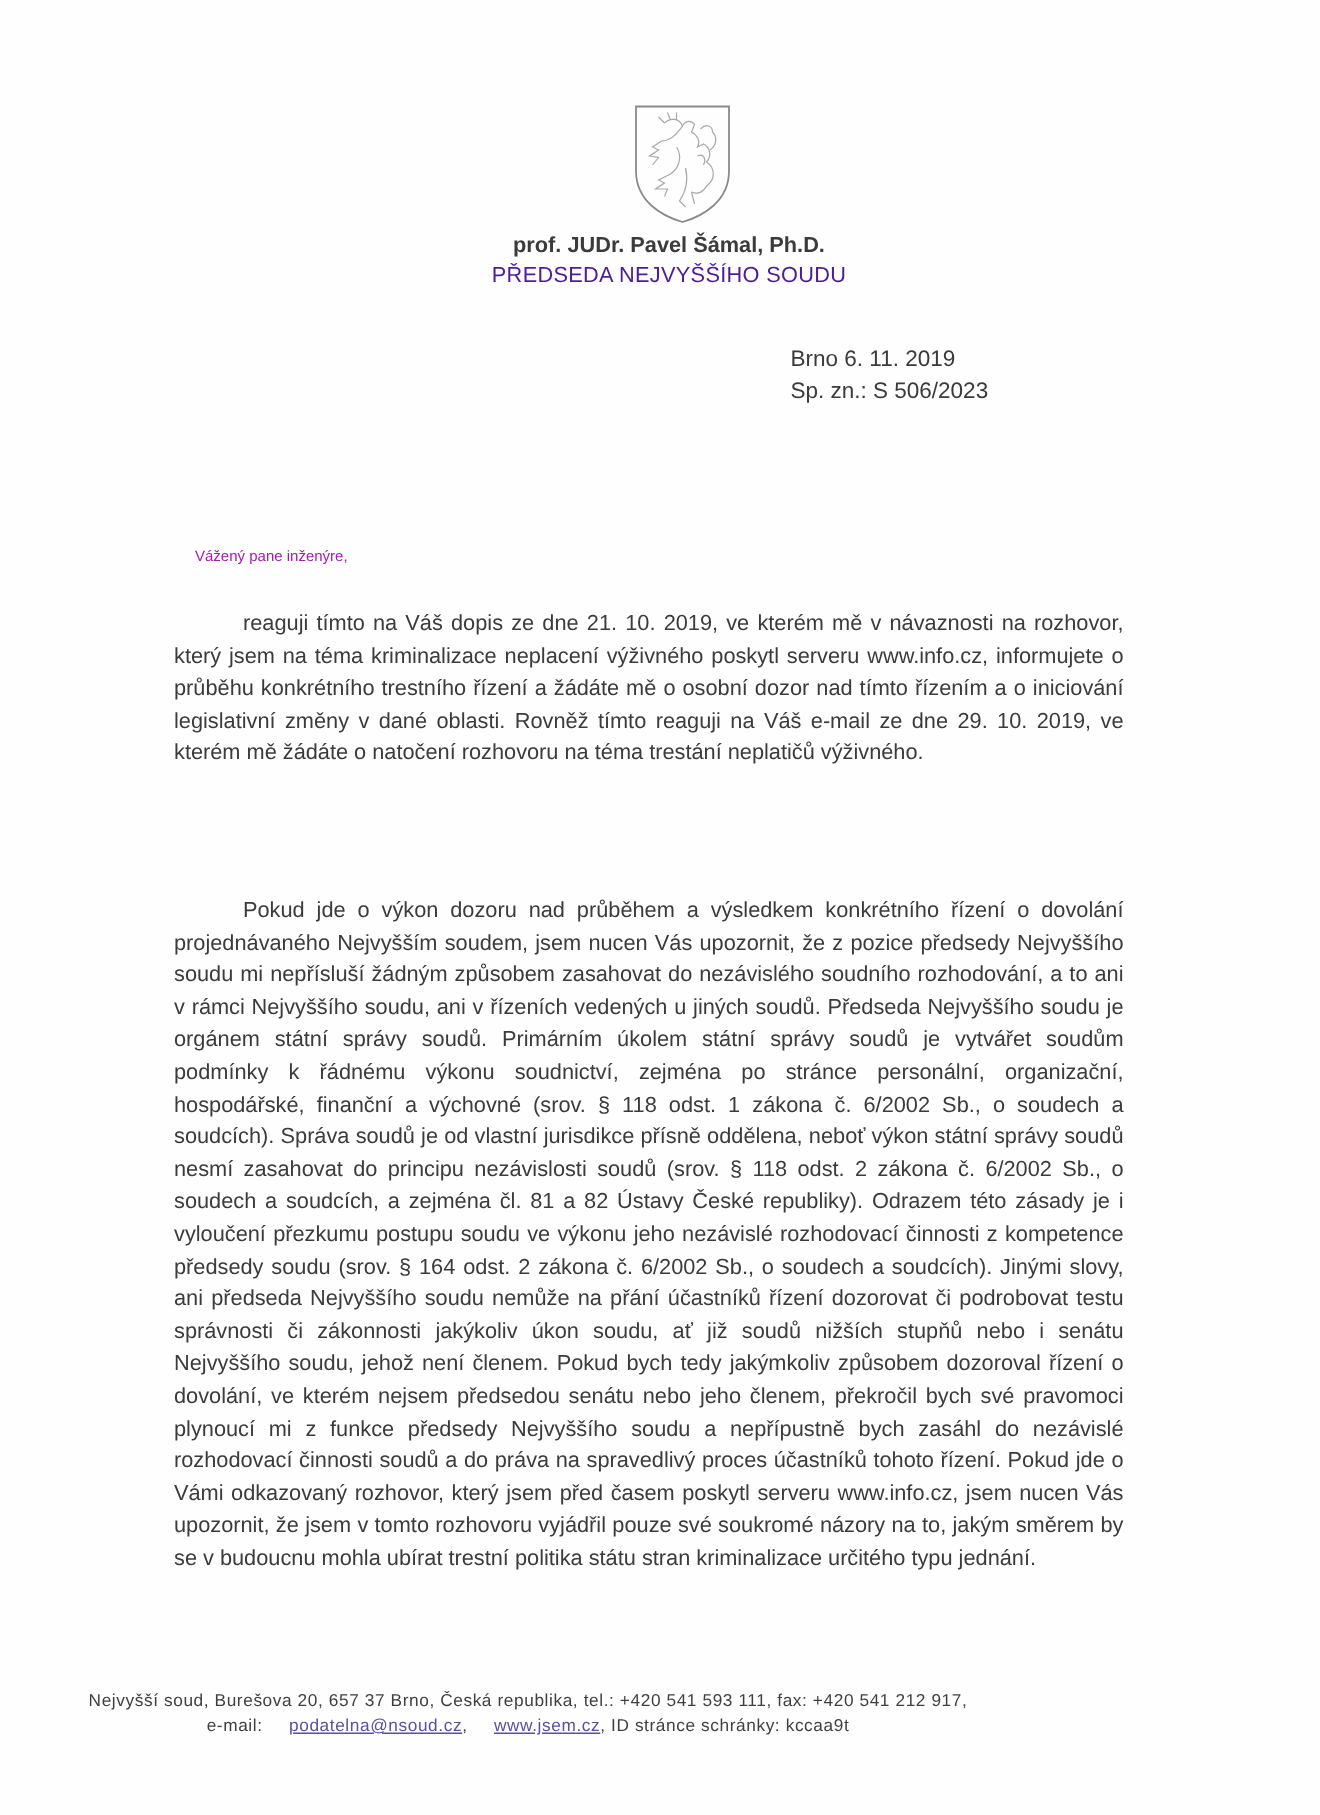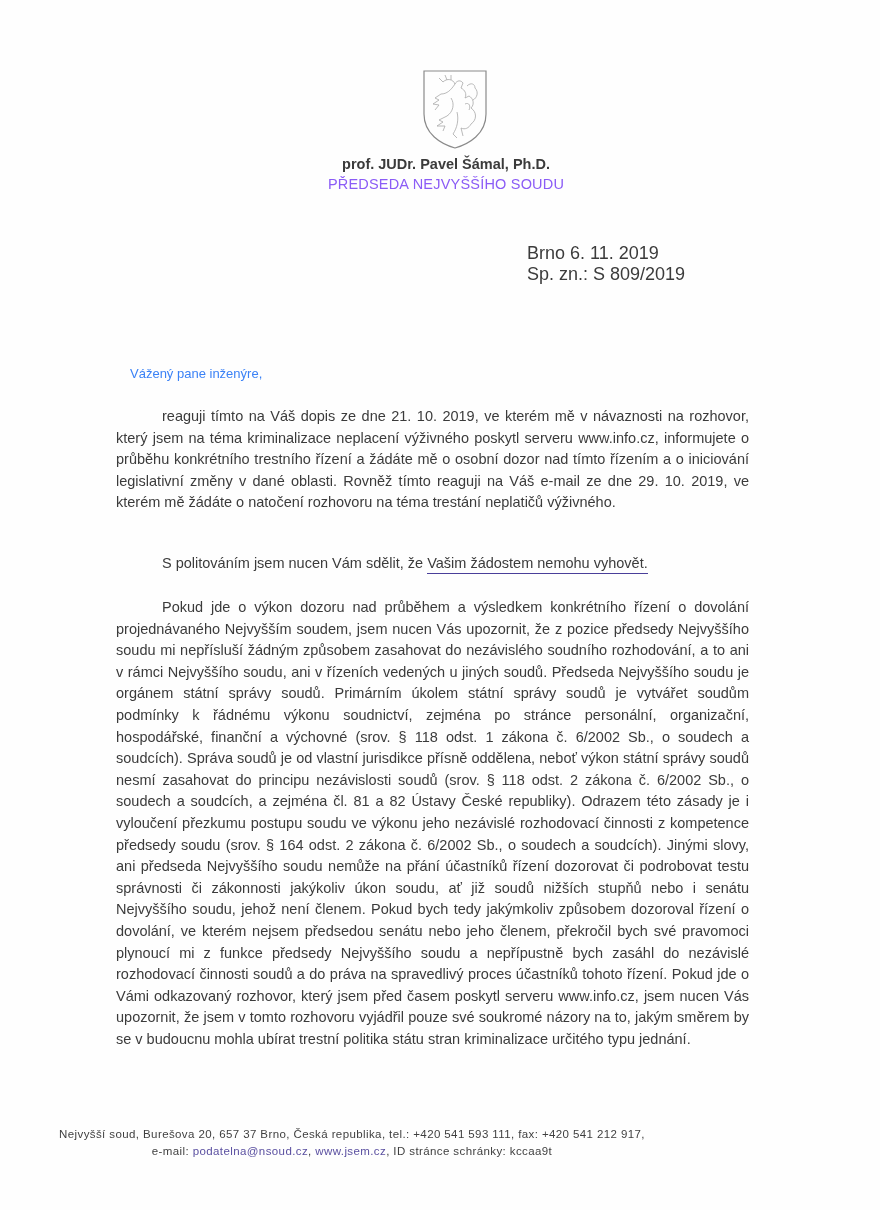--- a/index.html
+++ b/index.html
@@ -37,39 +37,39 @@
   }
   .sender-name {
     font-weight: bold;
     font-size: 14.5px;
     color: #3b3b3b;
     line-height: 20px;
     padding-left: 12px;
   }
   .sender-role {
     font-size: 14.5px;
-    color: #8b5cf6;
+    color: #4c1d95;
     line-height: 20px;
     letter-spacing: 0.2px;
     padding-left: 12px;
   }
   .meta {
     position: absolute;
     left: 527px;
-    top: 243px;
-    font-size: 18px;
+    top: 229px;
+    font-size: 15px;
     line-height: 21px;
     color: #3b3b3b;
   }
   .salutation {
     position: absolute;
     left: 130px;
     top: 366px;
-    font-size: 13px;
-    color: #3b82f6;
+    font-size: 10px;
+    color: #a21caf;
   }
   .body {
     position: absolute;
     left: 116px;
     width: 633px;
     font-size: 14.5px;
     line-height: 21.6px;
     color: #3b3b3b;
     text-align: justify;
   }
@@ -88,20 +88,22 @@
     top: 1126px;
     width: 704px;
     text-align: center;
     font-size: 11.5px;
     line-height: 17px;
     color: #3f3f3f;
     letter-spacing: 0.4px;
   }
   .footer a {
     color: #5a4fa0;
+    text-decoration: underline;
+    margin-left: 14px;
   }
 </style>
 </head>
 <body>
 
 <div class="page">
 
   <svg class="crest" viewBox="0 0 68 82">
     <path d="M3 3 H65 V46 C65 66 48 76 34 80 C20 76 3 66 3 46 Z" fill="none" stroke="#8a8a8a" stroke-width="1.2"></path>
     <g fill="none" stroke="#a8a8a8" stroke-width="0.8">
@@ -115,30 +117,27 @@
     </g>
   </svg>
 
   <div class="sender">
     <div class="sender-name">prof. JUDr. Pavel Šámal, Ph.D.</div>
     <div class="sender-role">PŘEDSEDA NEJVYŠŠÍHO SOUDU</div>
   </div>
 
   <div class="meta">
     <div>Brno 6. 11. 2019</div>
-    <div>Sp. zn.: S 809/2019</div>
+    <div>Sp. zn.: S 506/2023</div>
   </div>
 
   <div class="salutation">Vážený pane inženýre,</div>
 
   <div class="body p1"><span class="indent"></span><span>reaguji tímto na Váš dopis ze dne 21. 10. 2019, ve kterém mě v návaznosti na rozhovor, který jsem na téma kriminalizace neplacení výživného poskytl serveru www.info.cz, informujete o průběhu konkrétního trestního řízení a žádáte mě o osobní dozor nad tímto řízením a o iniciování legislativní změny v dané oblasti. Rovněž tímto reaguji na Váš e-mail ze dne 29. 10. 2019, ve kterém mě žádáte o natočení rozhovoru na téma trestání neplatičů výživného.</span></div>
 
-  <div class="body p2">
-      <div class="p2-inner"><span>S politováním jsem nucen Vám sdělit, že </span><span class="underlined">Vašim žádostem nemohu vyhovět.</span></div>
-    </div>
 
   <div class="body p3"><span class="indent"></span><span>Pokud jde o výkon dozoru nad průběhem a výsledkem konkrétního řízení o dovolání projednávaného Nejvyšším soudem, jsem nucen Vás upozornit, že z pozice předsedy Nejvyššího soudu mi nepřísluší žádným způsobem zasahovat do nezávislého soudního rozhodování, a to ani v rámci Nejvyššího soudu, ani v řízeních vedených u jiných soudů. Předseda Nejvyššího soudu je orgánem státní správy soudů. Primárním úkolem státní správy soudů je vytvářet soudům podmínky k řádnému výkonu soudnictví, zejména po stránce personální, organizační, hospodářské, finanční a výchovné (srov. § 118 odst. 1 zákona č. 6/2002 Sb., o soudech a soudcích). Správa soudů je od vlastní jurisdikce přísně oddělena, neboť výkon státní správy soudů nesmí zasahovat do principu nezávislosti soudů (srov. § 118 odst. 2 zákona č. 6/2002 Sb., o soudech a soudcích, a zejména čl. 81 a 82 Ústavy České republiky). Odrazem této zásady je i vyloučení přezkumu postupu soudu ve výkonu jeho nezávislé rozhodovací činnosti z kompetence předsedy soudu (srov. § 164 odst. 2 zákona č. 6/2002 Sb., o soudech a soudcích). Jinými slovy, ani předseda Nejvyššího soudu nemůže na přání účastníků řízení dozorovat či podrobovat testu správnosti či zákonnosti jakýkoliv úkon soudu, ať již soudů nižších stupňů nebo i senátu Nejvyššího soudu, jehož není členem. Pokud bych tedy jakýmkoliv způsobem dozoroval řízení o dovolání, ve kterém nejsem předsedou senátu nebo jeho členem, překročil bych své pravomoci plynoucí mi z funkce předsedy Nejvyššího soudu a nepřípustně bych zasáhl do nezávislé rozhodovací činnosti soudů a do práva na spravedlivý proces účastníků tohoto řízení. Pokud jde o Vámi odkazovaný rozhovor, který jsem před časem poskytl serveru www.info.cz, jsem nucen Vás upozornit, že jsem v tomto rozhovoru vyjádřil pouze své soukromé názory na to, jakým směrem by se v budoucnu mohla ubírat trestní politika státu stran kriminalizace určitého typu jednání.</span></div>
 
   <div class="footer">
     <div>Nejvyšší soud, Burešova 20, 657 37 Brno, Česká republika, tel.: +420 541 593 111, fax: +420 541 212 917,</div>
     <div><span>e-mail: </span><a>podatelna@nsoud.cz</a><span>, </span><a>www.jsem.cz</a><span>, ID stránce schránky: kccaa9t</span></div>
   </div>
 
 </div>
 

